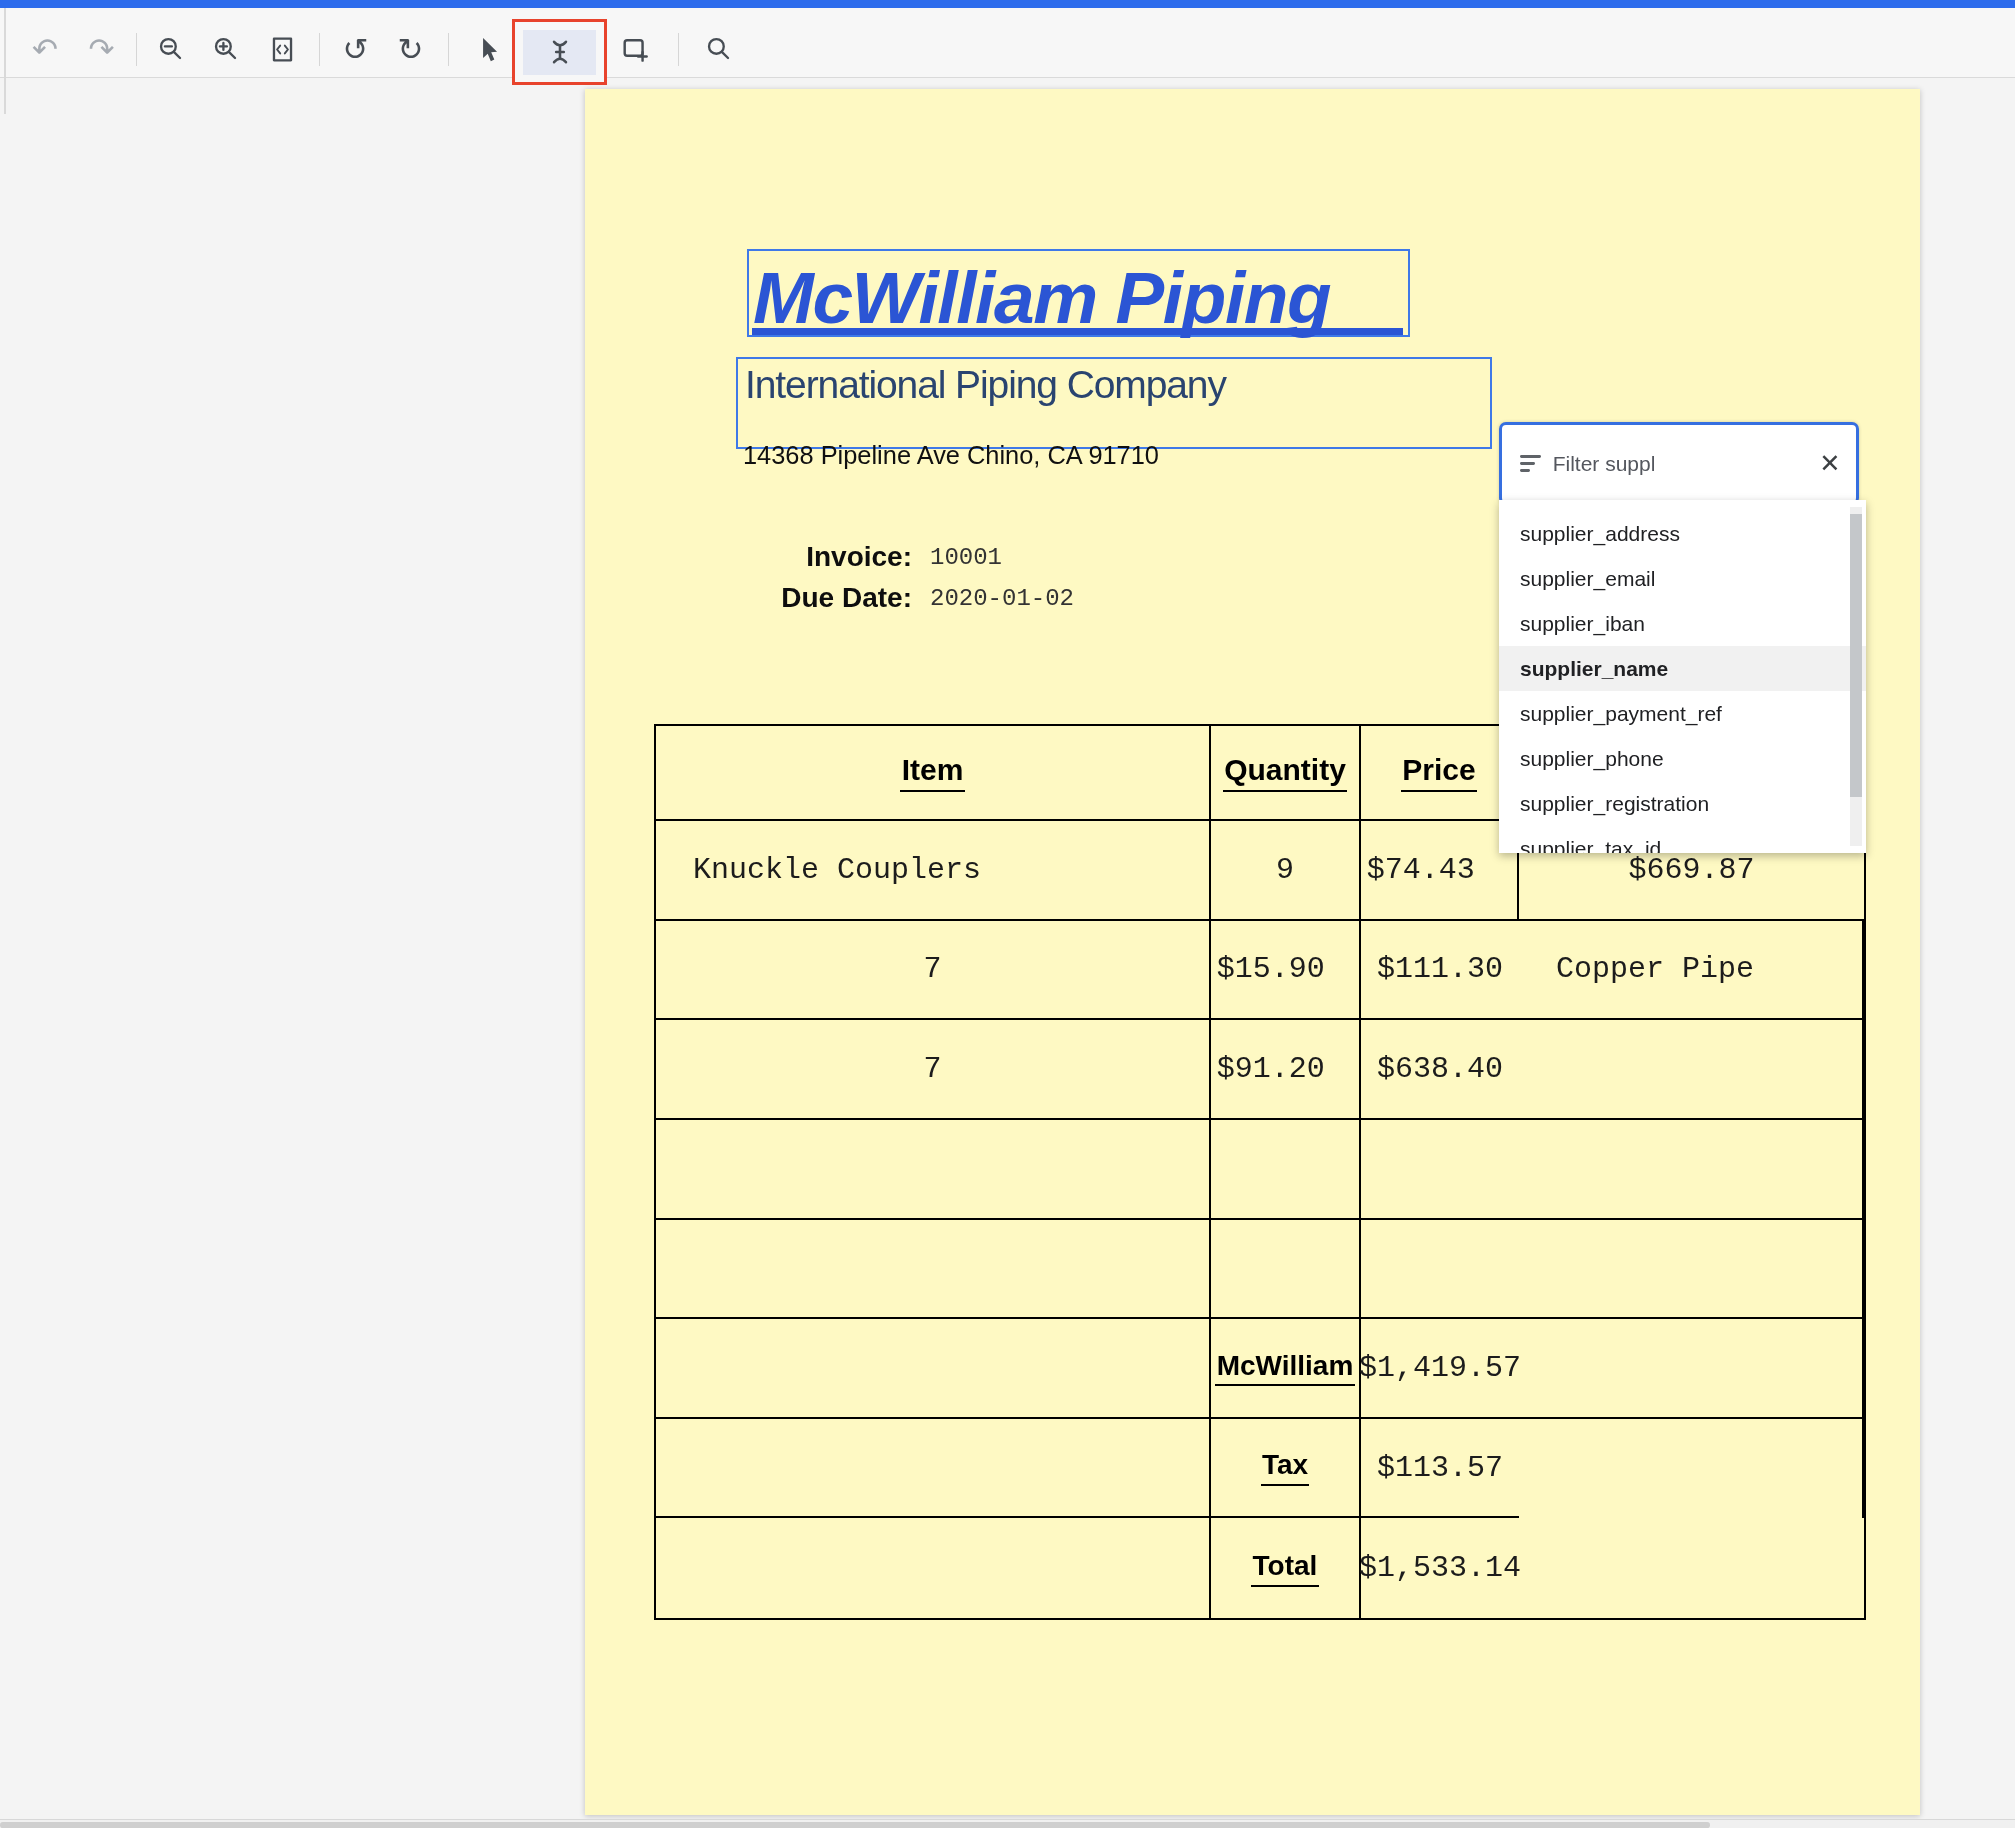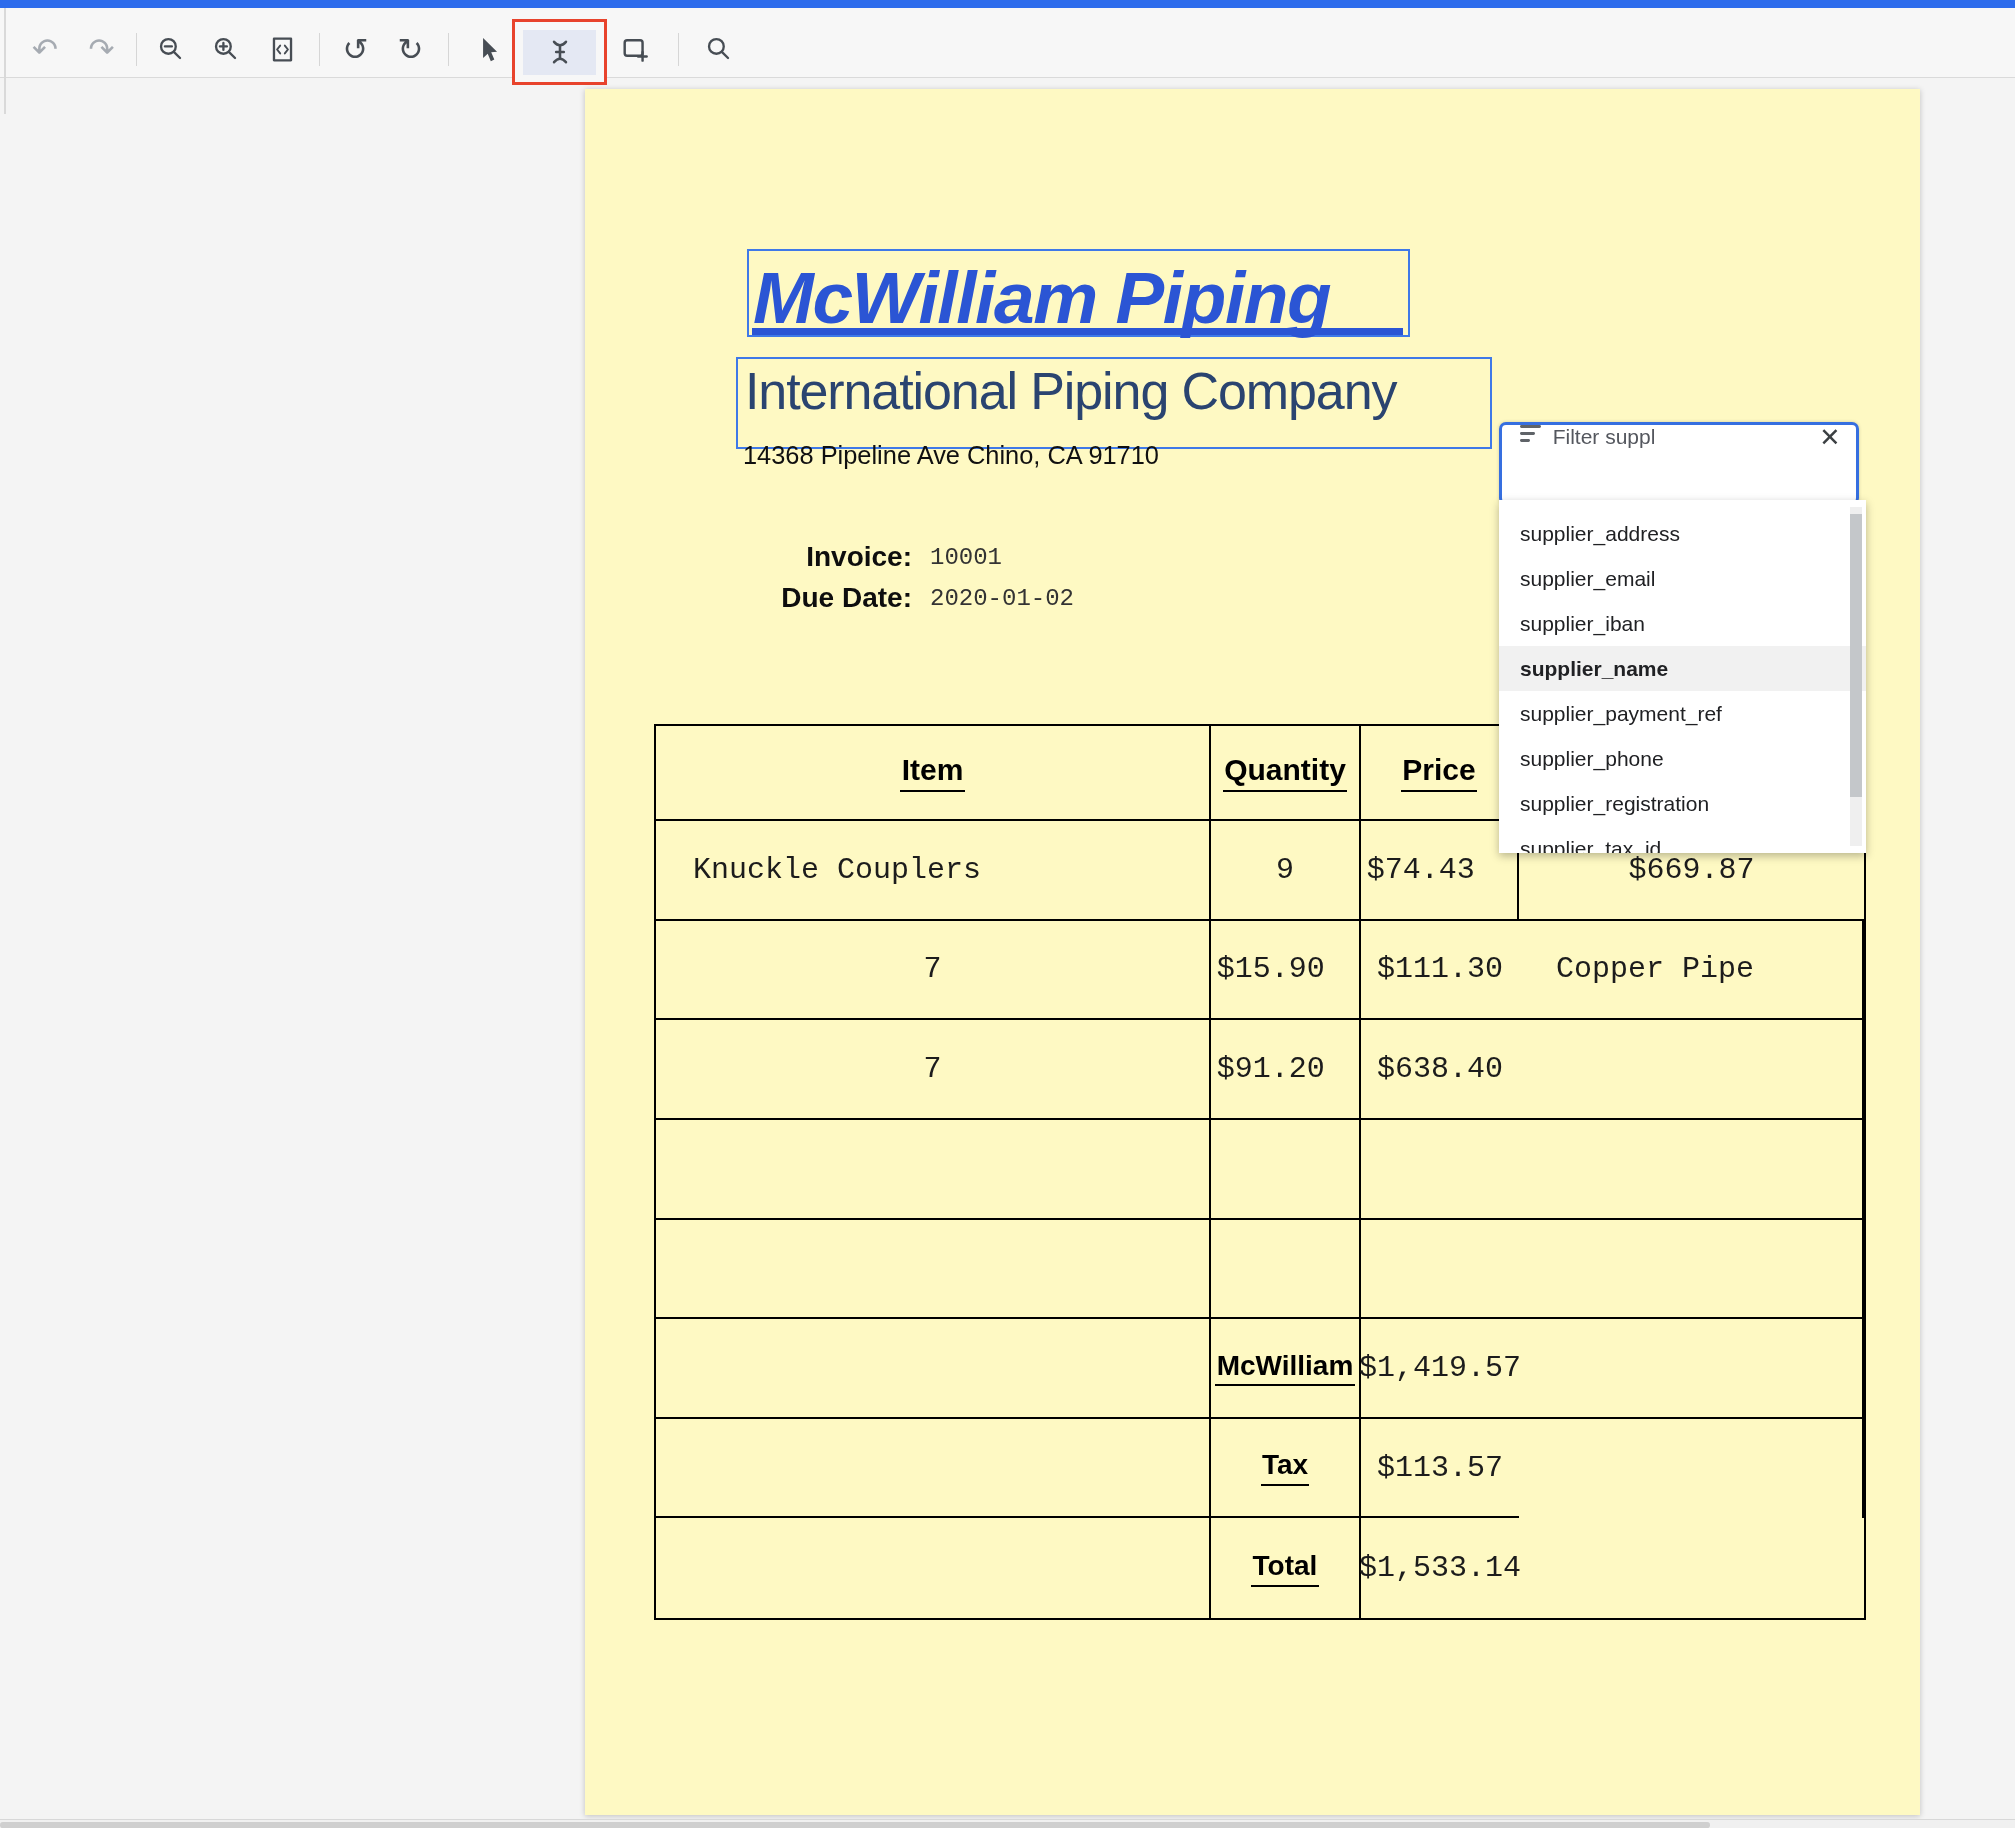--- a/index.html
+++ b/index.html
@@ -15,38 +15,38 @@
   .tbtn.disabled{color:#a6abb2;}
   .tbtn .uni{font-family:"DejaVu Sans",sans-serif;font-size:31px;line-height:1;}
   .tdiv{position:absolute;top:25.4px;width:1.4px;height:32.5px;background:#d6d6d6;}
   .active-tool{position:absolute;left:512px;top:11.3px;width:95px;height:66px;border:3.5px solid #e8432c;box-sizing:border-box;background:#f7f7f7;display:flex;align-items:center;justify-content:center;}
   .active-tool .fill{width:73px;height:45px;background:#e4e8f3;display:flex;align-items:center;justify-content:center;color:#474d54;}
   
   .page{position:absolute;left:585px;top:89px;width:1335px;height:1726px;background:#fef9c3;box-shadow:0 1.4px 5.7px rgba(0,0,0,.22);}
   .selbox{position:absolute;border:2.1px solid #3f79e8;box-sizing:border-box;}
   .doc-title{position:absolute;left:168px;top:172px;font-size:73px;font-weight:bold;font-style:italic;letter-spacing:-1.4px;color:#2b55d4;line-height:1;white-space:nowrap;}
   .doc-title-underline{position:absolute;left:167px;top:239px;width:651px;height:7px;background:#2b55d4;}
-  .doc-subtitle{position:absolute;left:160px;top:276px;font-size:52px;font-weight:400;letter-spacing:-1.1px;color:#2a4470;line-height:1;white-space:nowrap;}
+  .doc-subtitle{position:absolute;left:160px;top:276px;font-size:39px;font-weight:400;letter-spacing:-1.1px;color:#2a4470;line-height:1;white-space:nowrap;}
   .doc-address{position:absolute;left:158px;top:352px;font-size:25.4px;color:#101010;white-space:nowrap;}
   .meta-label{position:absolute;width:221px;text-align:right;font-size:28px;font-weight:bold;color:#0e0e0e;}
   .meta-value{position:absolute;left:345px;font-family:"Liberation Mono","DejaVu Sans Mono",monospace;font-size:24px;color:#333;}
   
   .inv-table{position:absolute;left:69px;top:635px;width:1212px;height:896px;border:2.8px solid #000;box-sizing:border-box;display:grid;grid-template-columns:555px 150px 158px auto;grid-template-rows:95px repeat(8,1fr);}
   .cell{border-right:2.8px solid #000;border-bottom:2.8px solid #000;display:flex;align-items:center;box-sizing:border-box;}
   .cell.c3{border-right:none;}
   .cell.rlast{border-bottom:none;}
   .cell.hdr{justify-content:center;}
   .hdr-text{font-size:30px;font-weight:bold;color:#000;border-bottom:2.8px solid #000;padding:0 1.4px 2.8px 1.4px;}
   .mono{font-family:"Liberation Mono","DejaVu Sans Mono",monospace;font-size:30px;color:#1c1c1c;}
   .cell.item{padding-left:37px;}
   .cell.center{justify-content:center;}
   .cell.price{padding-left:5.7px;}
   .sum-label{font-size:28px;font-weight:bold;color:#000;border-bottom:2.8px solid #000;padding:0 1.4px 2.8px 1.4px;}
   
-  .filter-box{position:absolute;left:1499px;top:422px;width:360px;height:83px;background:#fff;border:3.5px solid #366fe0;border-radius:7px;box-sizing:border-box;display:flex;box-shadow:0 0.7px 3.5px rgba(0,0,0,.18);}
+  .filter-box{position:absolute;left:1499px;top:422px;width:360px;height:83px;background:#fff;border:3.5px solid #366fe0;border-radius:7px;box-sizing:border-box;display:flex;align-items:center;box-shadow:0 0.7px 3.5px rgba(0,0,0,.18);}
   .filter-icon{margin-left:18.4px;display:flex;flex-direction:column;gap:4.2px;}
   .filter-icon span{display:block;height:2.8px;background:#5f6368;border-radius:1.4px;}
   .filter-icon .b1{width:21px;}
   .filter-icon .b2{width:15px;}
   .filter-icon .b3{width:9.2px;}
   .filter-text{margin-left:11.3px;font-size:21px;color:#54575e;flex:1;}
   .filter-close{margin-right:15.5px;font-size:25.4px;color:#3c4043;font-family:"DejaVu Sans",sans-serif;line-height:1;}
   .option-list{position:absolute;left:1499px;top:500px;width:367px;height:353px;background:#fff;box-shadow:0 2.8px 8.5px rgba(0,0,0,.28);overflow:hidden;padding-top:11.3px;box-sizing:border-box;}
   .option{height:45px;line-height:45px;padding-left:21px;font-size:21px;color:#202124;white-space:nowrap;}
   .option.selected{background:#f1f1f1;font-weight:bold;}

